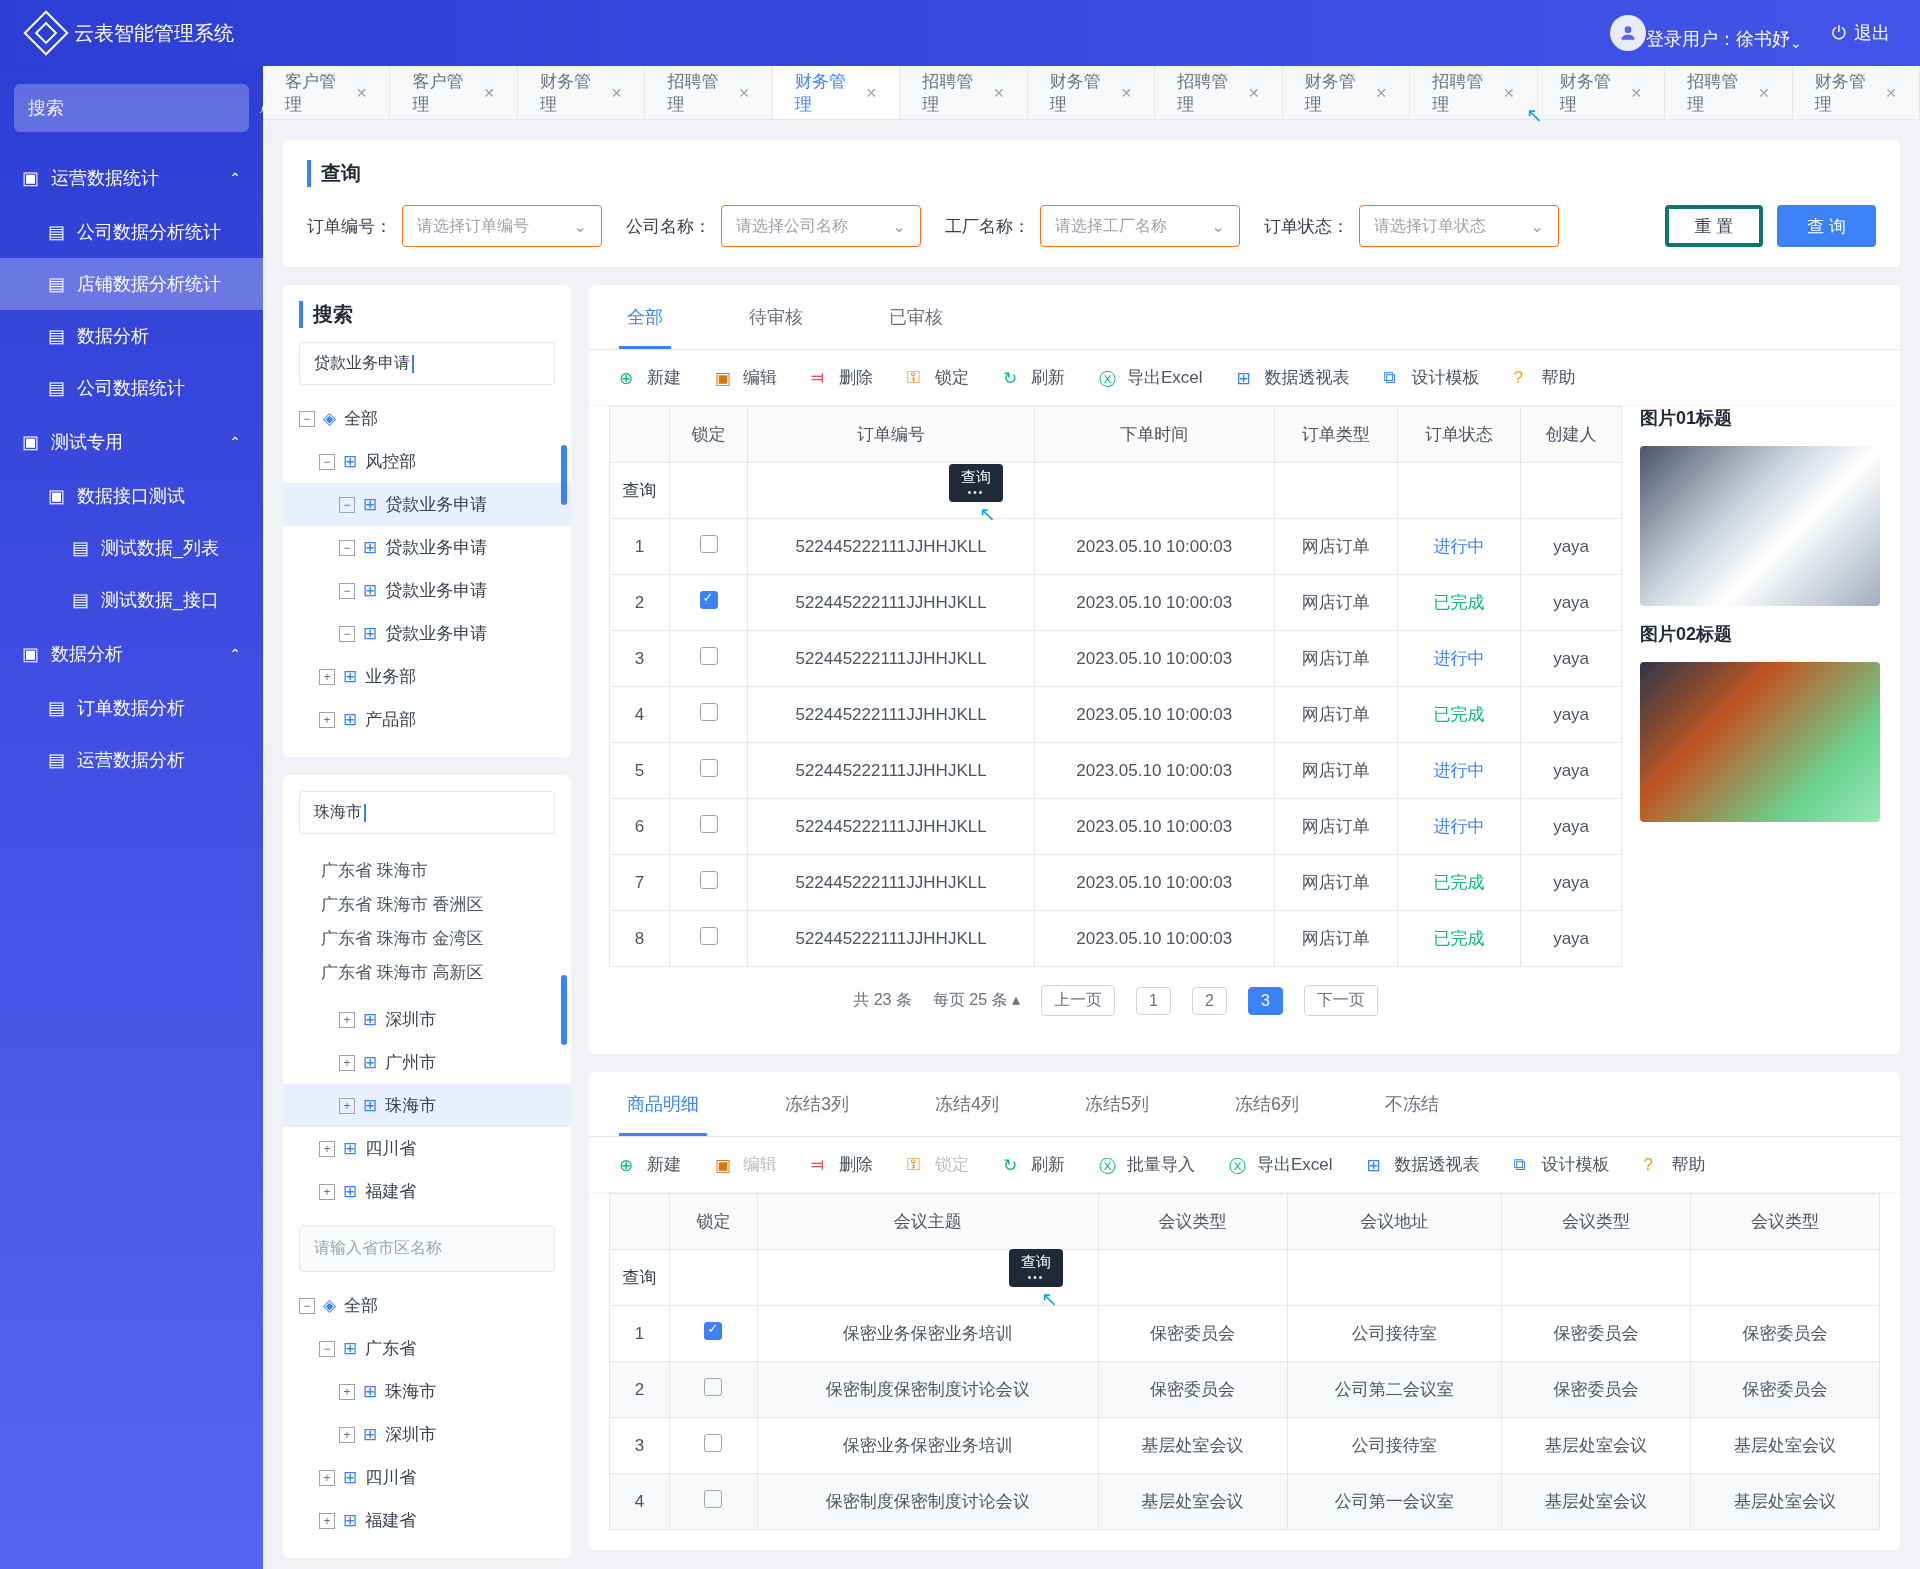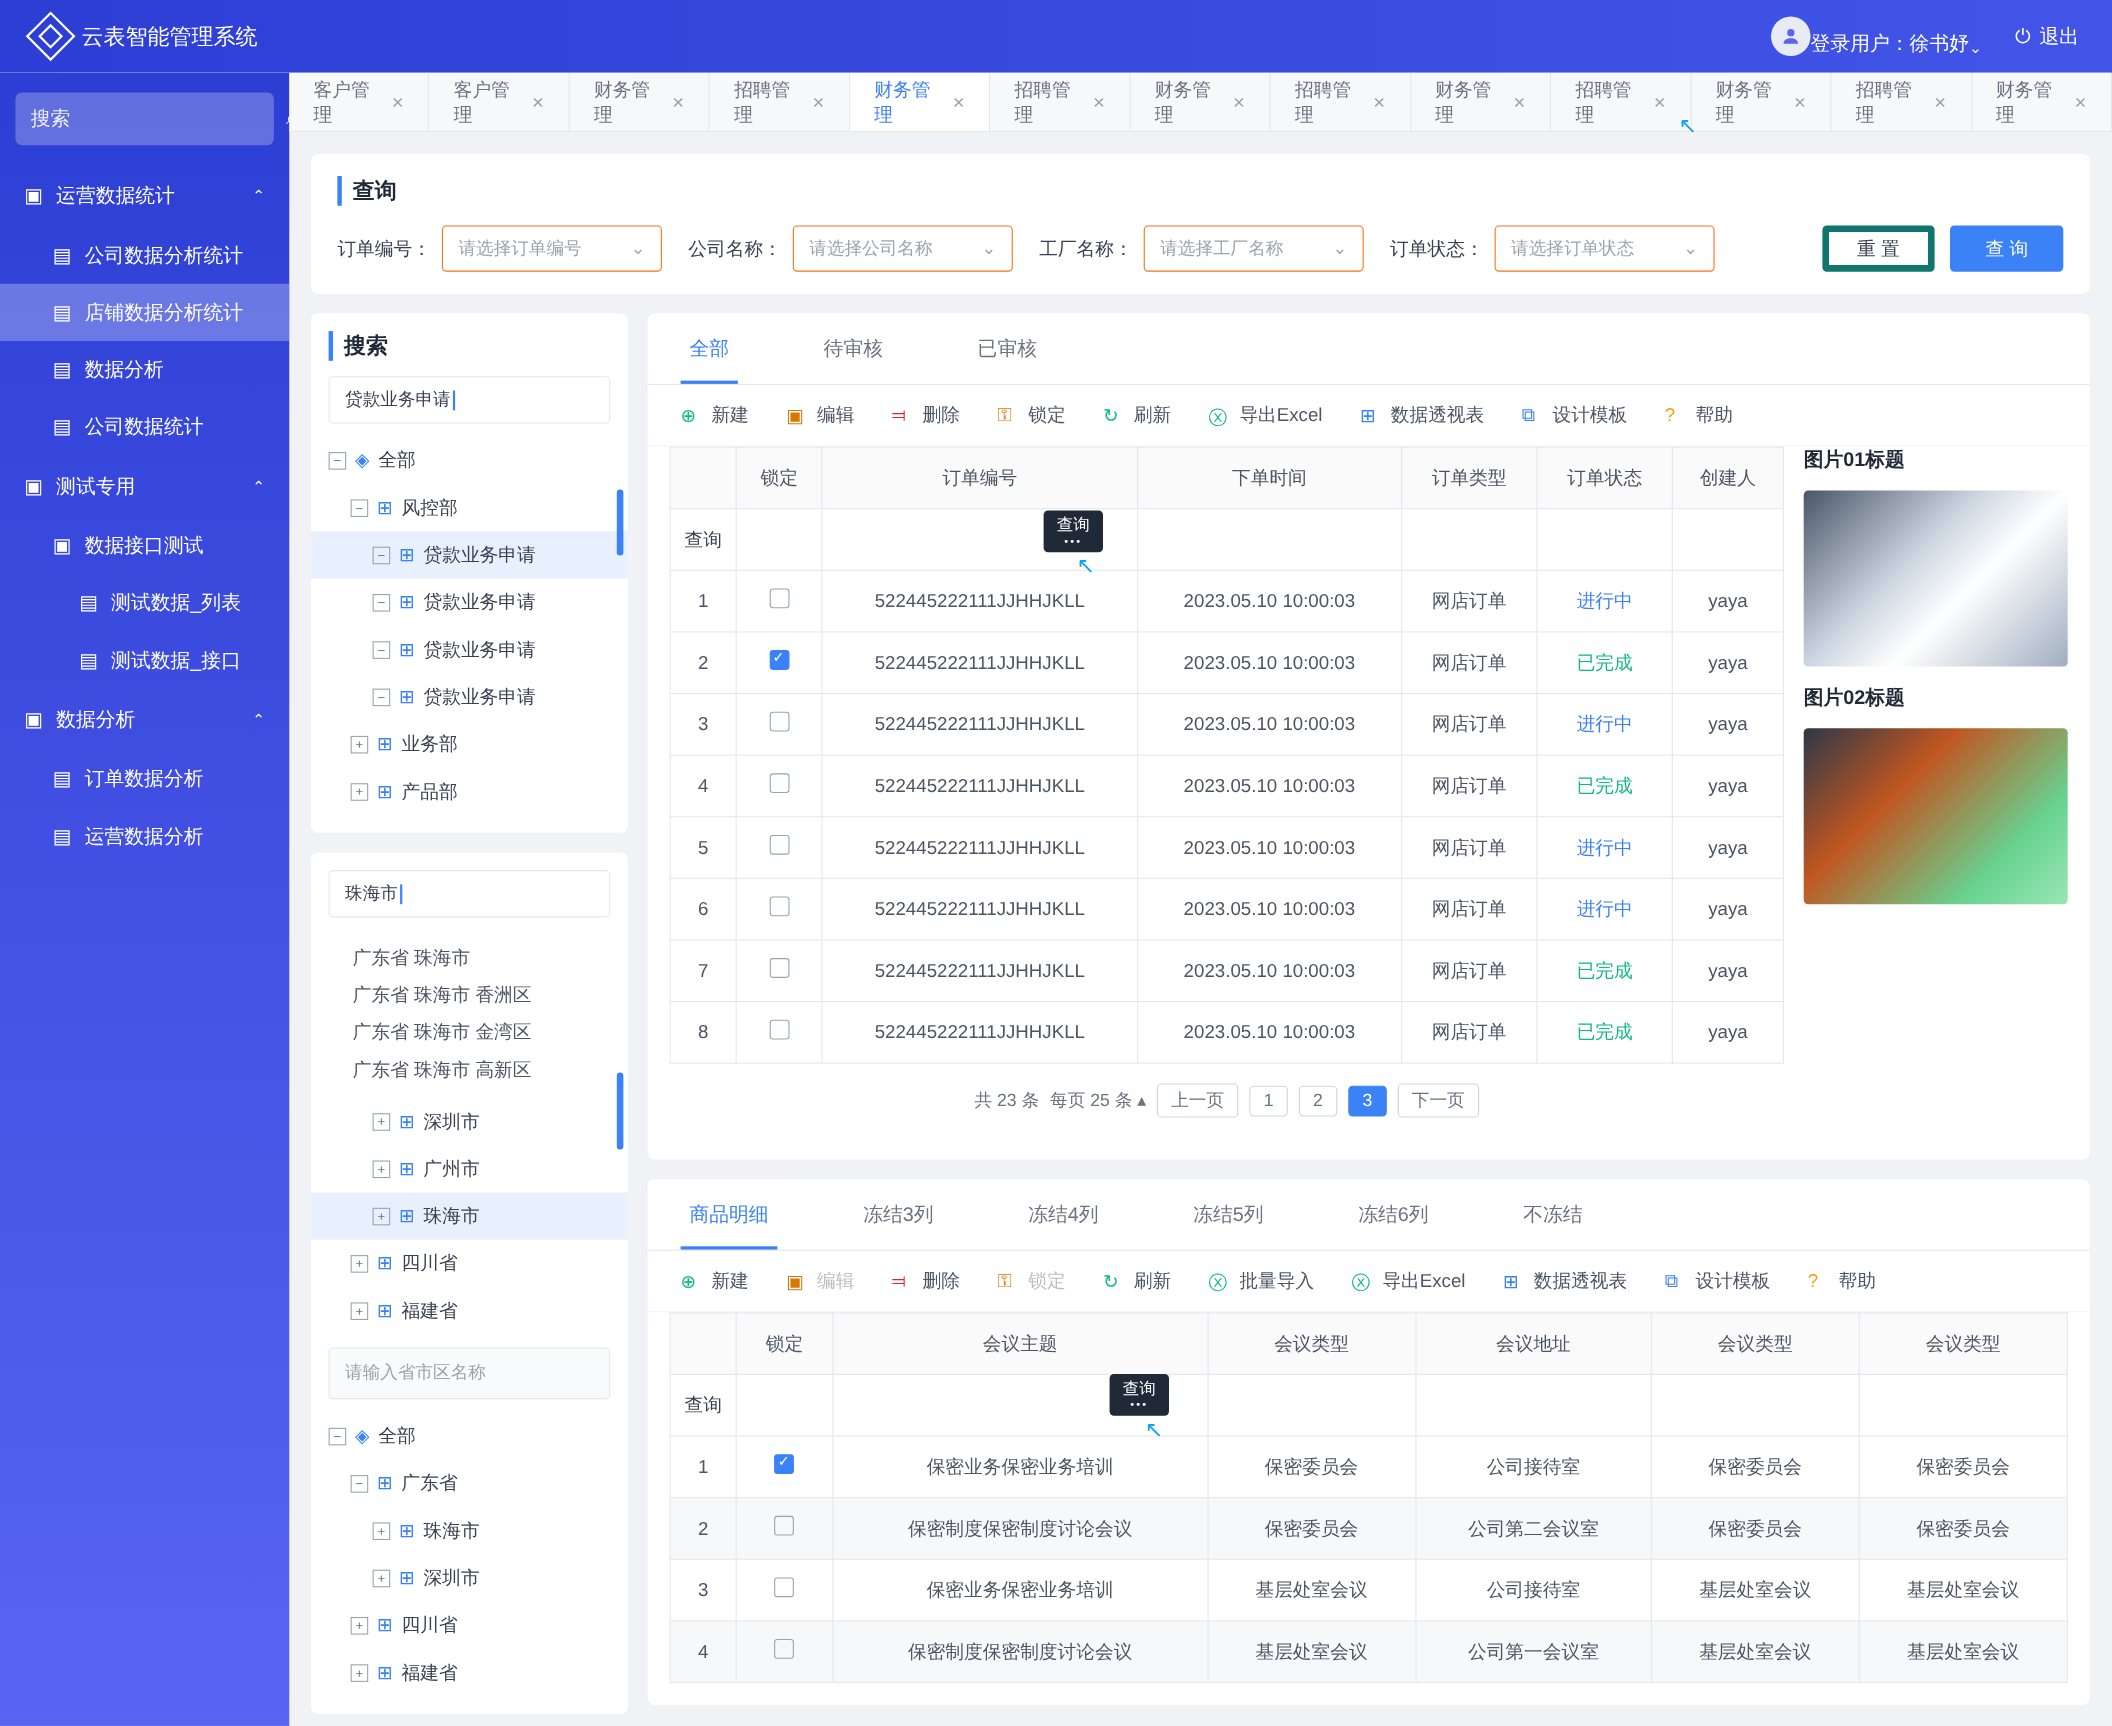--- a/index.html
+++ b/index.html
@@ -42,21 +42,21 @@
 
 
 .content { flex: 1; padding: 20px; display: flex; flex-direction: column; gap: 18px; overflow: auto; }
 
 
 .panel { background: #fff; border-radius: 6px; padding: 20px 24px; }
 .panel-title { font-size: 20px; font-weight: 600; color: #1f2937; border-left: 4px solid #3b82f6; padding-left: 10px; margin-bottom: 18px; }
 .filter-row { display: flex; align-items: center; gap: 24px; flex-wrap: wrap; }
 .filter-item { display: flex; align-items: center; gap: 10px; font-size: 17px; color: #374151; }
 .select { border: 1px solid #f97316; border-radius: 4px; padding: 0 14px; height: 42px; display: flex; align-items: center; gap: 12px; color: #9ca3af; font-size: 16px; min-width: 200px; justify-content: space-between; }
-.btn { height: 42px; padding: 0 26px; border-radius: 4px; font-size: 17px; display: inline-flex; align-items: center; border: 6px solid #0f766e; background: #fff; color: #374151; }
+.btn { height: 42px; padding: 0 26px; border-radius: 4px; font-size: 17px; display: inline-flex; align-items: center; border: 4px solid #0f766e; background: #fff; color: #374151; }
 .btn.primary { background: #3b82f6; color: #fff; border-color: #3b82f6; }
 
 .row2 { display: flex; gap: 18px; flex: 1; }
 .left-col { width: 288px; display: flex; flex-direction: column; gap: 18px; }
 .right-col { flex: 1; display: flex; flex-direction: column; gap: 18px; }
 
 
 .tree-panel { background: #fff; border-radius: 6px; padding: 16px 0; }
 .tree-input { margin: 0 16px 12px; border: 1px solid #e5e7eb; border-radius: 4px; padding: 10px 14px; font-size: 16px; color: #374151; display: flex; align-items: center; }
 .tree-input .cursor { border-right: 2px solid #3b82f6; height: 18px; margin-left: 2px; }
@@ -106,21 +106,21 @@
 .search-row td { background: #fff; color: #374151; }
 .cbx { width: 18px; height: 18px; border: 1px solid #9ca3af; border-radius: 3px; display: inline-block; }
 .cbx.checked { background: #3b82f6; border-color: #3b82f6; position: relative; }
 .cbx.checked::after { content: "✓"; color: #fff; font-size: 13px; position: absolute; top: -2px; left: 2px; }
 .status-progress { color: #3b82f6; }
 .status-done { color: #10b981; }
 .tooltip { position: absolute; background: #1f2937; color: #fff; padding: 4px 12px; border-radius: 4px; font-size: 15px; }
 .tooltip::after { content: "•••"; display: block; text-align: center; color: #fff; letter-spacing: 2px; font-size: 10px; }
 .cursor-ic { color: #0ea5e9; font-size: 20px; }
 
-.pagination { display: flex; align-items: center; justify-content: center; gap: 10px; padding: 18px; font-size: 16px; color: #6b7280; text-align: right; }
+.pagination { display: flex; align-items: center; justify-content: center; gap: 21px; padding: 18px; font-size: 16px; color: #6b7280; text-align: right; }
 .page-btn { border: 1px solid #d1d5db; border-radius: 4px; padding: 4px 12px; }
 .page-btn.active { background: #3b82f6; color: #fff; border-color: #3b82f6; }
 
 .detail-table td.alt { background: #f7f8fa; }
 </style>
 </head>
 <body>
 
 <div class="app">
 

